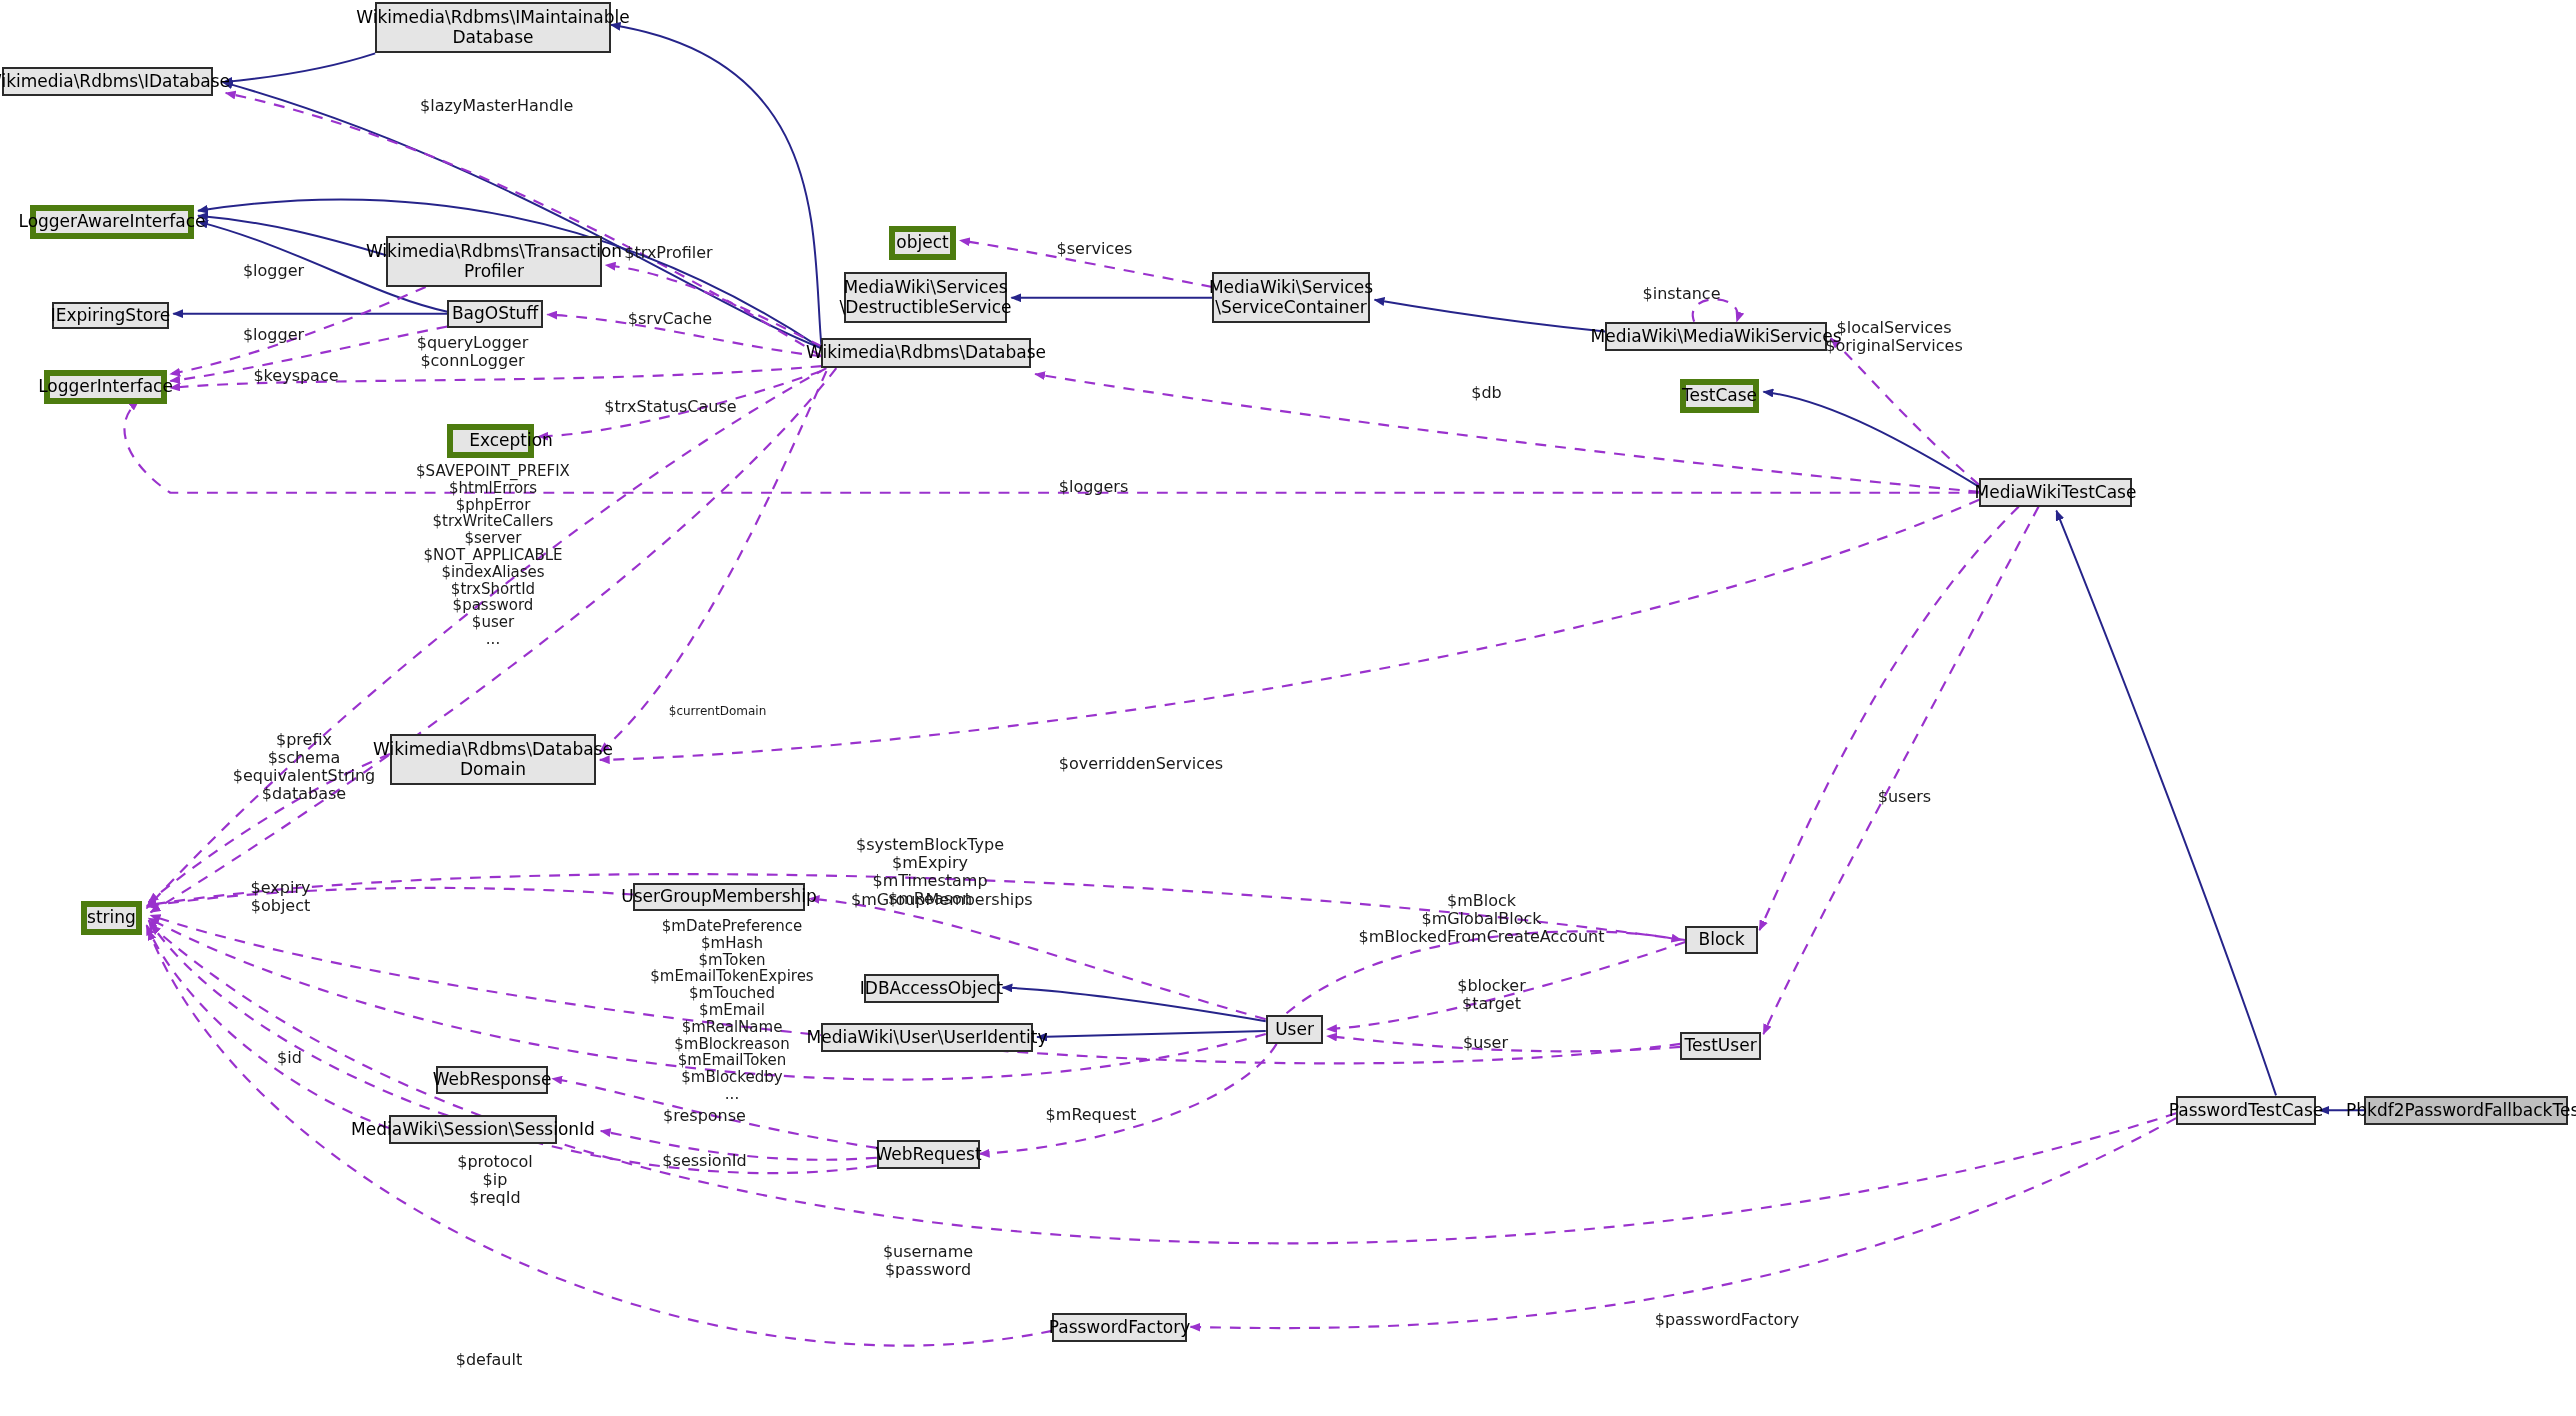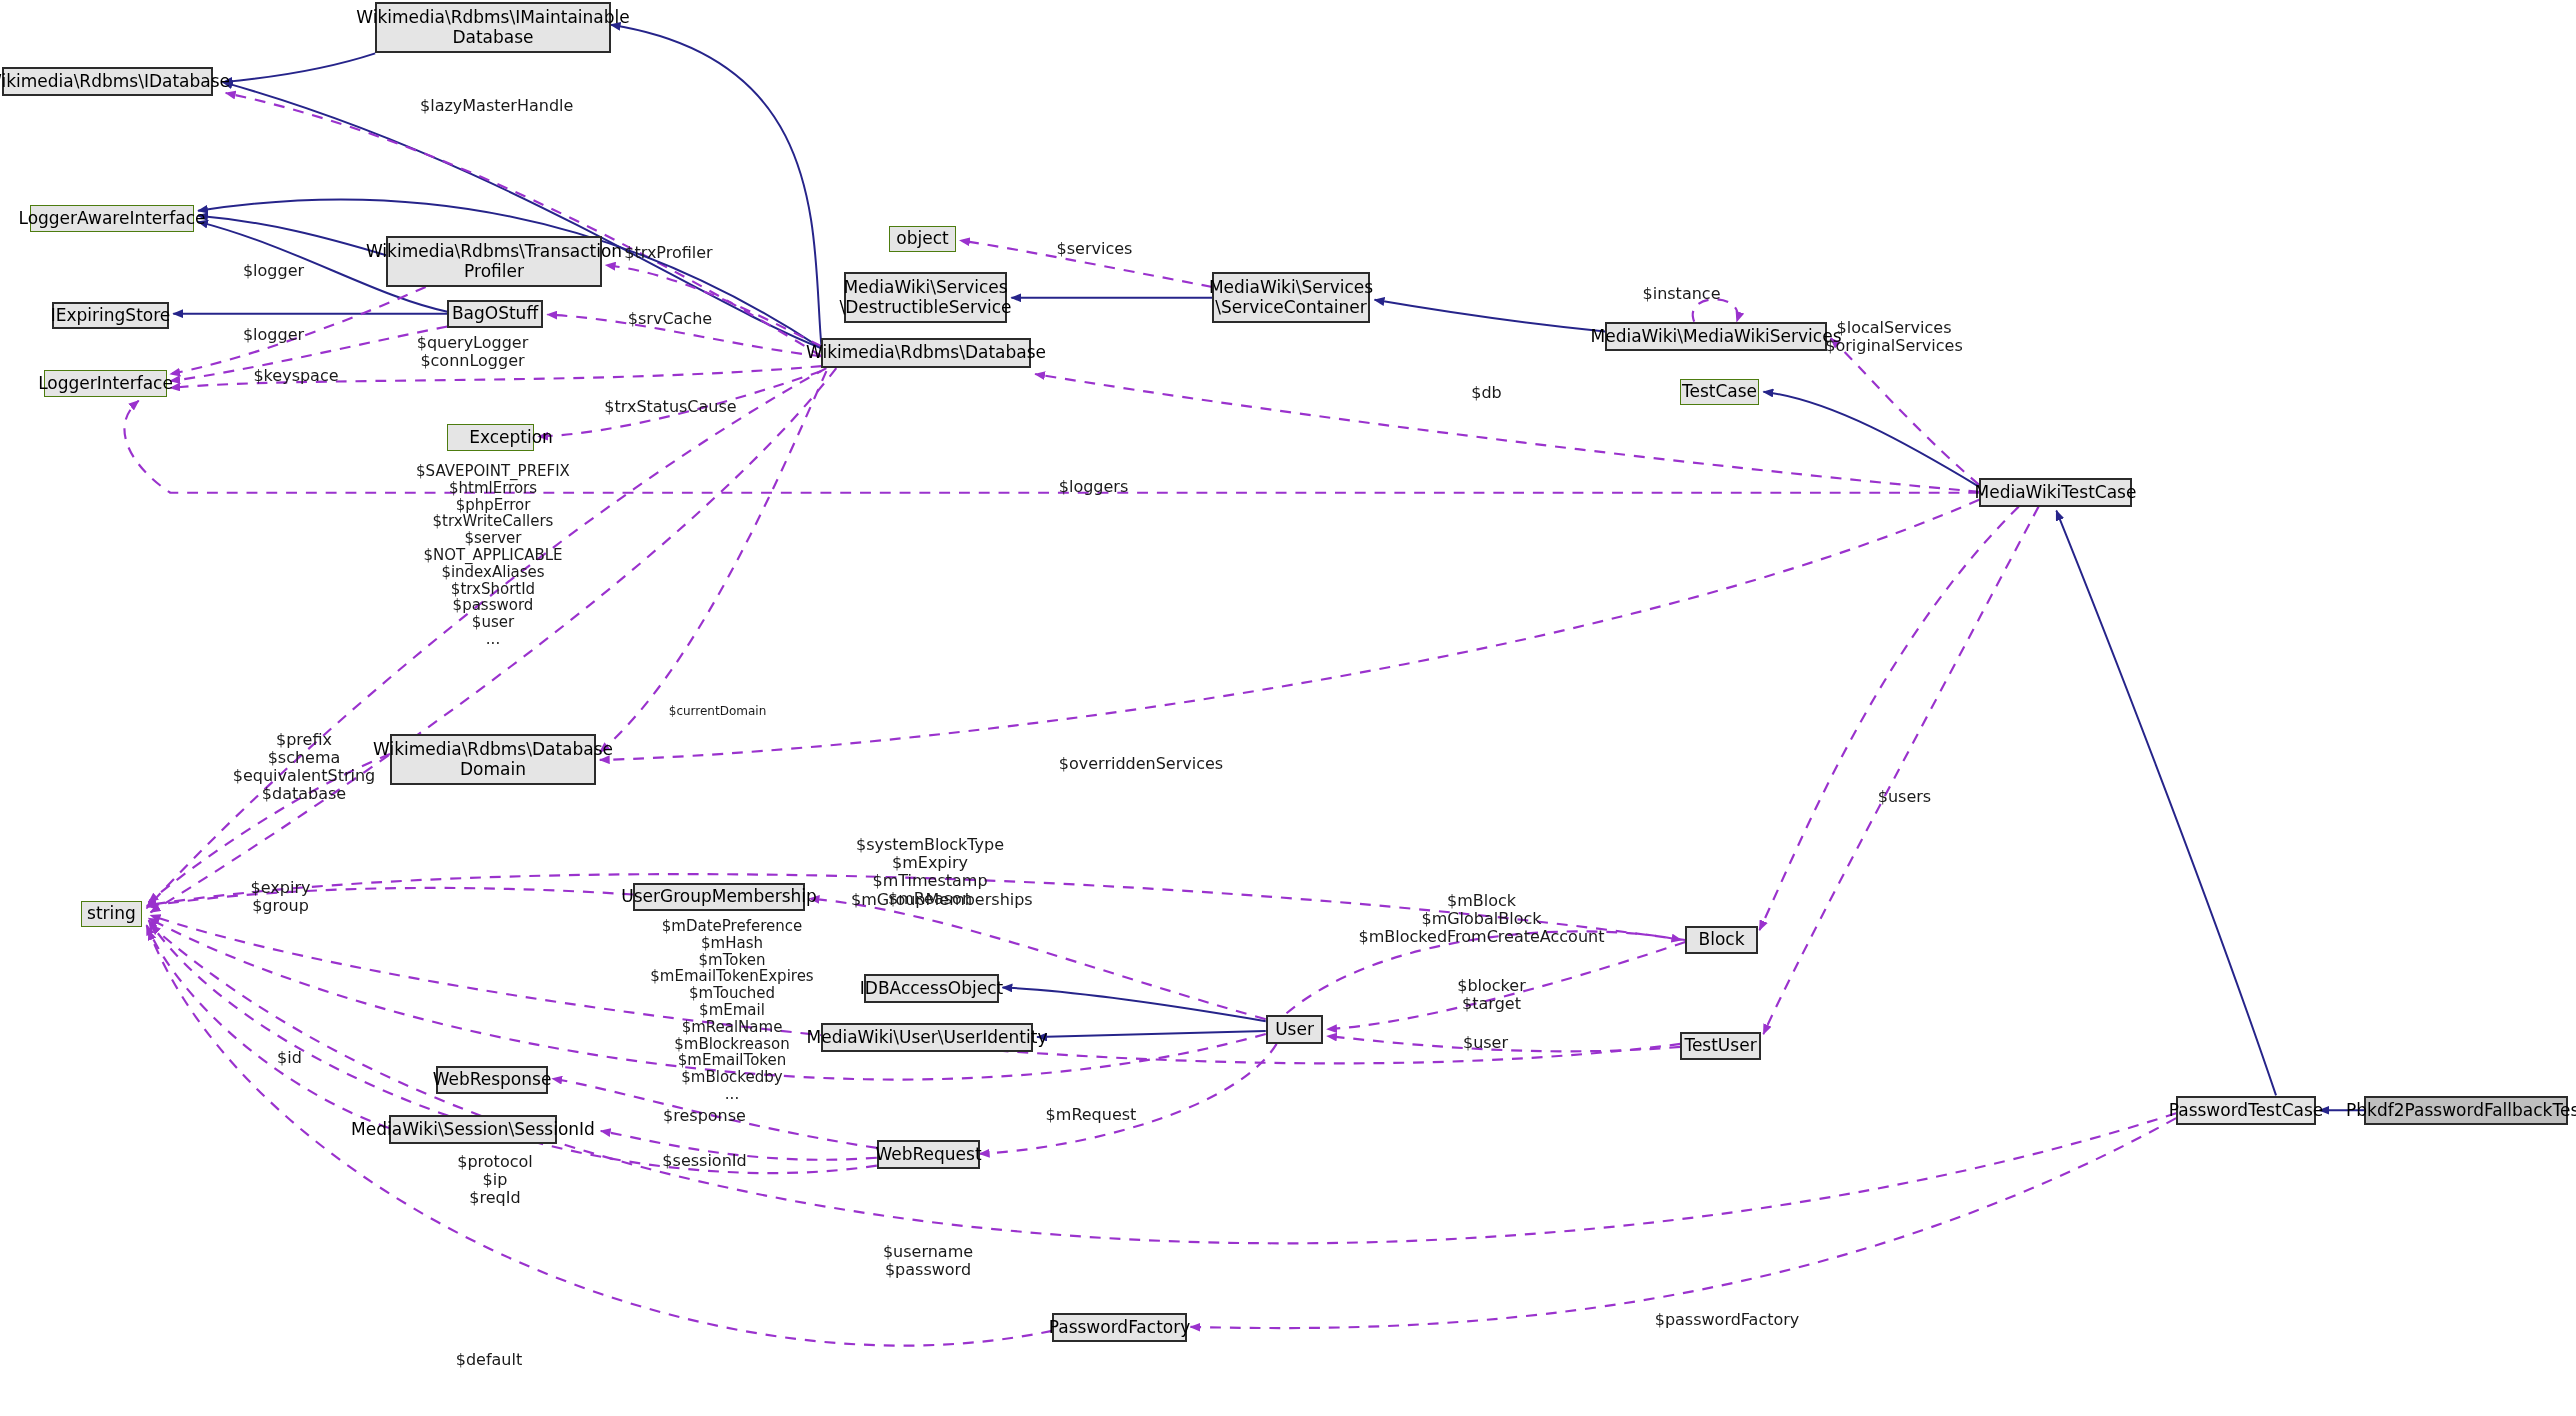--- a/index.html
+++ b/index.html
@@ -34,21 +34,21 @@
     color: #000000;
     line-height: 1.15;
     white-space: pre-line;
     padding: 1px 5px;
     z-index: 5;
   }
   .node.strong {
     border: 2px solid #2b2b2b;
   }
   .node.weak {
-    border: 1px solid #4d7c0f;
+    border: 6px solid #4d7c0f;
   }
   .node.current {
     border: 2px solid #2b2b2b;
     background: #bfbfbf;
   }
   .edge-label {
     position: absolute;
     color: #1a1a1a;
     text-align: center;
     line-height: 1.12;
@@ -192,21 +192,21 @@
 $schema
 $equivalentString
 $database</div>
       <div class="edge-label" style="left: 1052px; top: 755px; width: 178px; font-size: 16px;">$overriddenServices</div>
       <div class="edge-label" style="left: 1870px; top: 788px; width: 69px; font-size: 16px;">$users</div>
       <div class="edge-label" style="left: 846px; top: 804px; width: 168px; font-size: 16px; margin-top: 32px;">$systemBlockType
 $mExpiry
 $mTimestamp
 $mReason</div>
       <div class="edge-label" style="left: 236px; top: 879px; width: 89px; font-size: 16px;">$expiry
-$group</div>
+$object</div>
       <div class="edge-label" style="left: 851px; top: 891px; width: 178px; font-size: 16px;">$mGroupMemberships</div>
       <div class="edge-label" style="left: 1358px; top: 892px; width: 247px; font-size: 16px;">$mBlock
 $mGlobalBlock
 $mBlockedFromCreateAccount</div>
       <div class="edge-label" style="left: 633px; top: 918px; width: 198px; font-size: 15px;">$mDatePreference
 $mHash
 $mToken
 $mEmailTokenExpires
 $mTouched
 $mEmail

